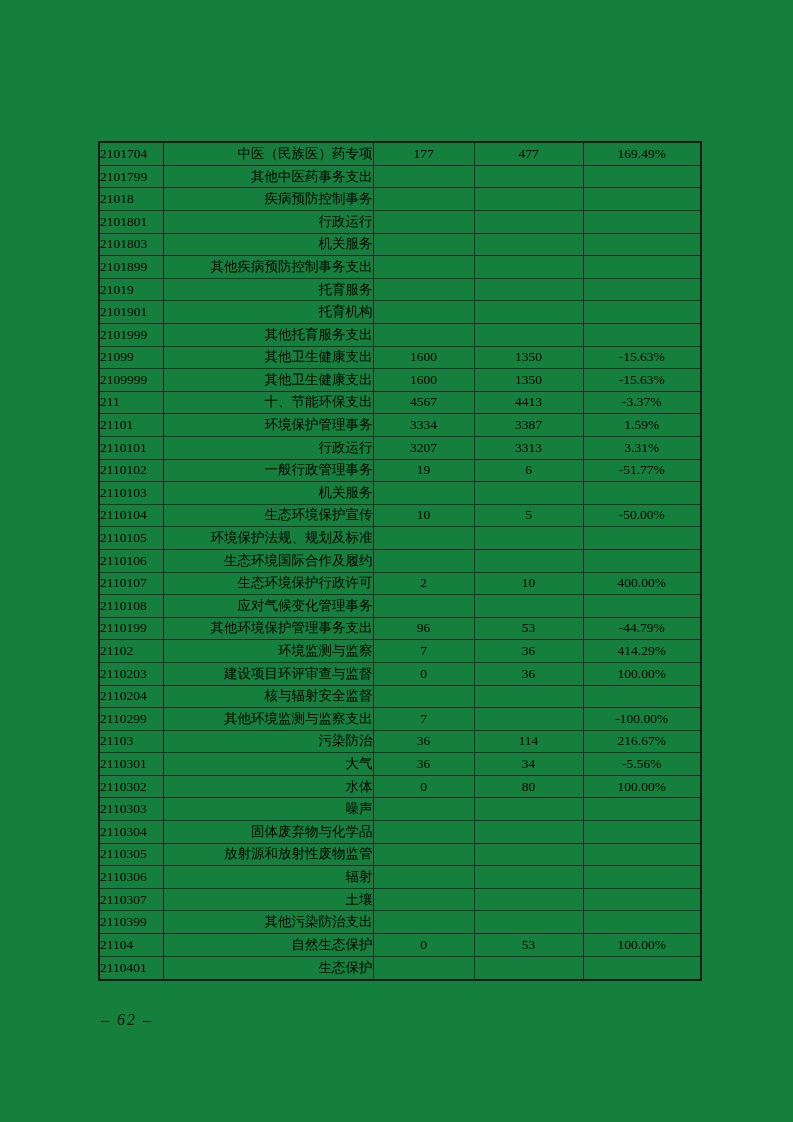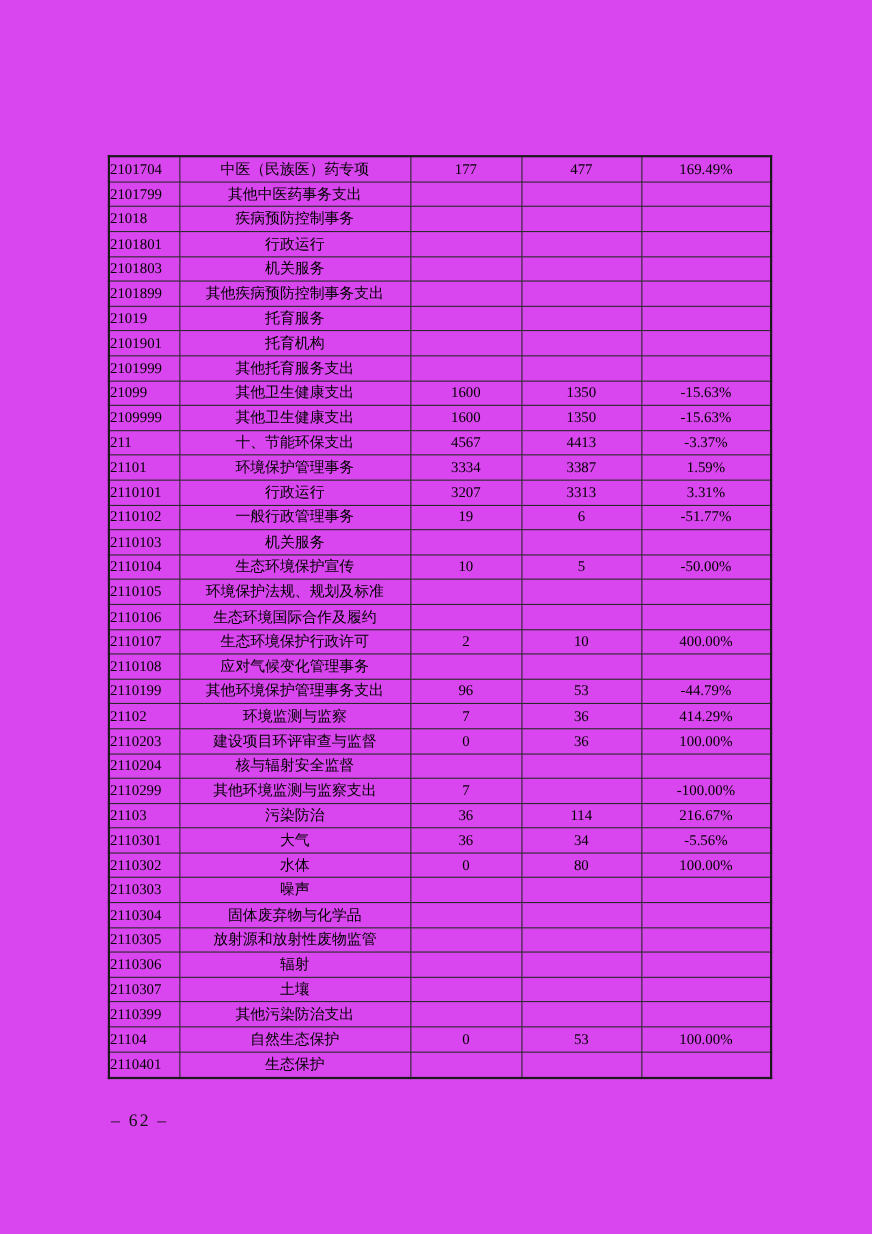--- a/index.html
+++ b/index.html
@@ -5,49 +5,50 @@
   * { margin: 0; padding: 0; box-sizing: border-box; }
   html, body { background: #ffffff; }
   body {
     width: 793px; height: 1122px;
     position: relative;
     font-family: "Liberation Serif", "DejaVu Serif", serif;
     color: #000000;
   }
   .page {
     position: absolute; inset: 0;
-    background: #d946ef;
+    background: #15803d;
     overflow: hidden;
   }
   table.budget-table {
     position: absolute;
     left: 98px; top: 141px;
     width: 602px; height: 840px;
     border-collapse: collapse;
     table-layout: fixed;
     border: 2px solid #1a1a1a;
   }
   table.budget-table td {
     border: 1px solid #2a2a2a;
     font-size: 13.5px;
     line-height: 1.05;
     vertical-align: middle;
     overflow: hidden;
     white-space: nowrap;
     padding: 0;
   }
   td.cell-code  { text-align: left; padding-left: 3px; }
-  td.cell-name  { text-align: center; padding-left: 4px; }
+  td.cell-name  { text-align: right; padding-left: 4px; }
   td.cell-num   { text-align: center; }
   .page-number {
     position: absolute;
     left: 101px; top: 1011px;
     font-size: 16px;
     letter-spacing: 2px;
     color: #111111;
+    font-style: italic;
   }
 </style>
 </head>
 <body>
 
 <div class="page">
 
   <table class="budget-table">
     <colgroup>
       <col style="width:64px">

